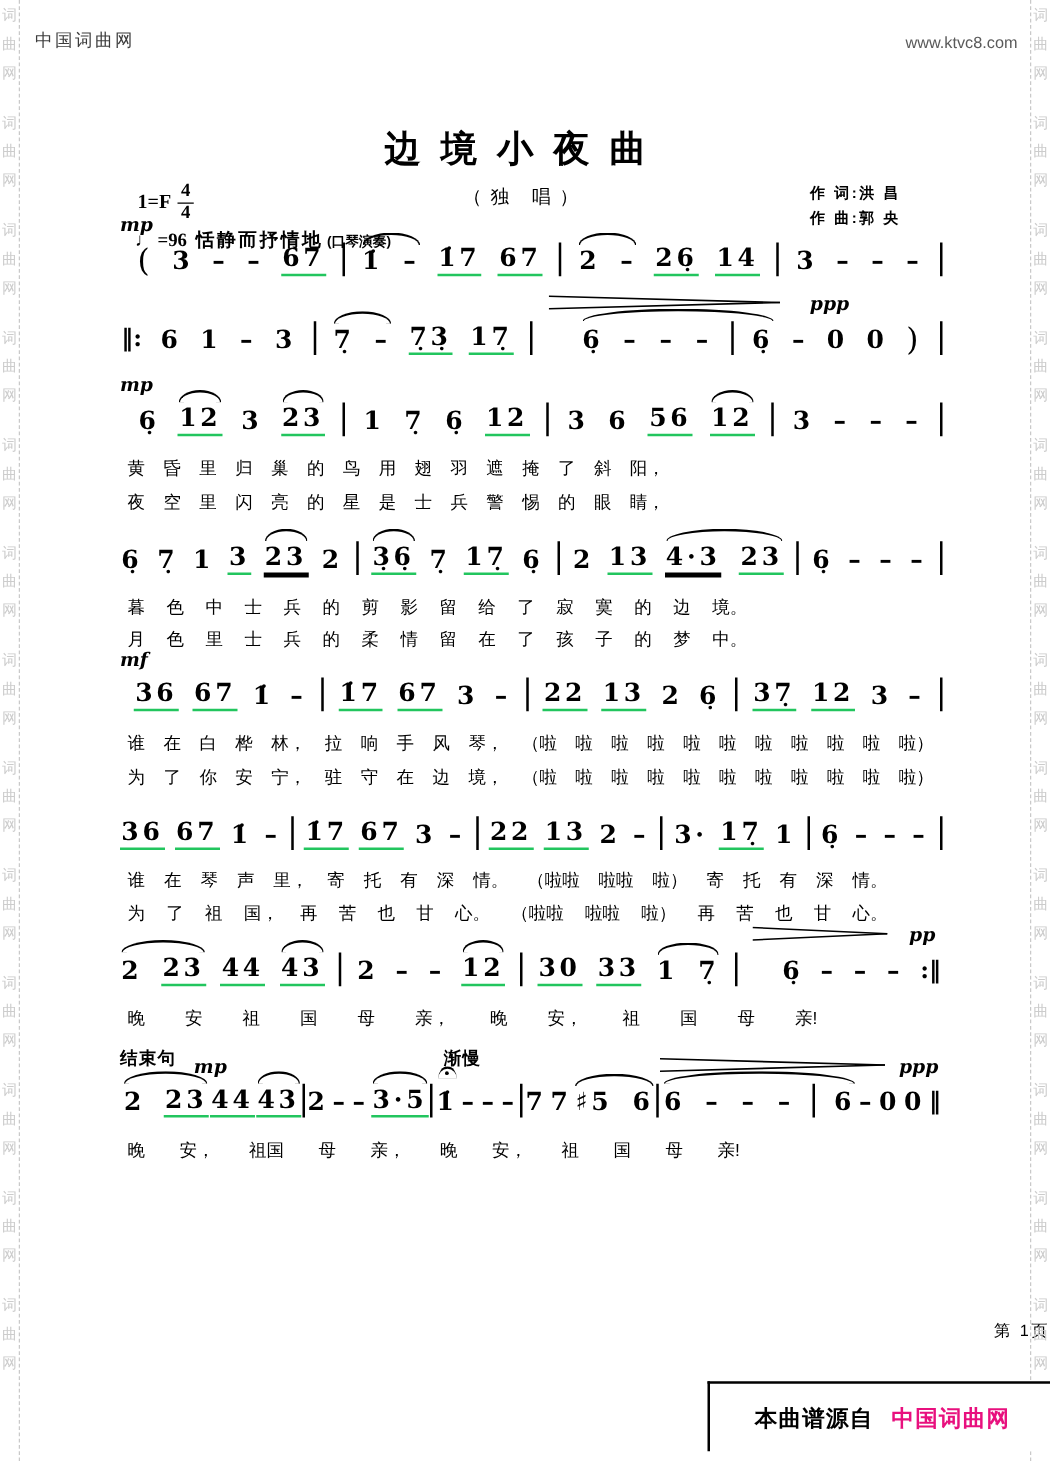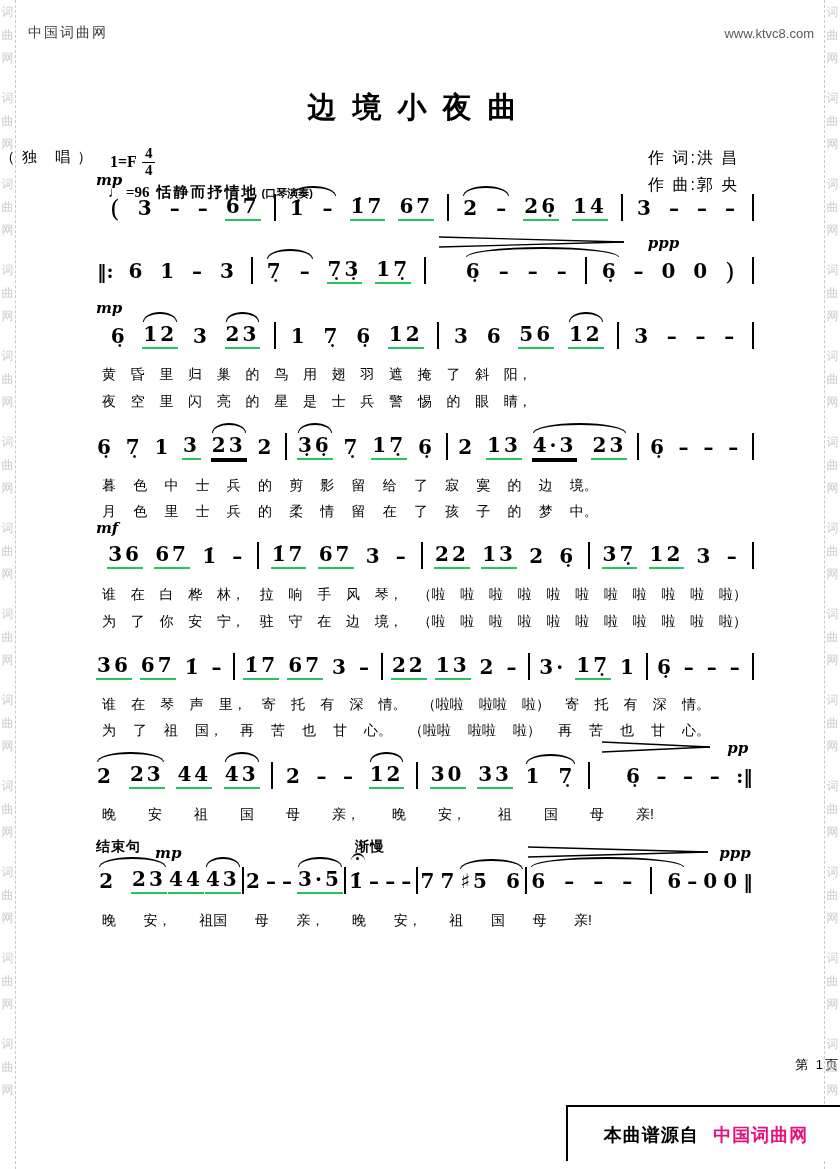--- a/index.html
+++ b/index.html
@@ -9,30 +9,30 @@
   .wm-col{position:absolute;top:0;bottom:0;width:15px;display:flex;flex-direction:column;
           align-items:center;padding-top:6px;font-size:12px;line-height:1;z-index:1;}
   .wm-left{left:0;border-right:1px dashed #c9c9c9;}
   .wm-right{right:0;border-left:1px dashed #c9c9c9;}
   .wm-col span{margin-bottom:11px;}
   .wm-gap{height:17px;flex:none;}
   
   .site-name{position:absolute;left:28px;top:24px;font-size:14px;letter-spacing:2px;color:#3c3c3c;}
   .site-url{position:absolute;right:26px;top:26px;font-size:13px;color:#5a5a5a;}
   
-  .title{position:absolute;left:0;width:100%;top:88px;text-align:center;
+  .title{position:absolute;left:0;width:100%;top:100px;text-align:center;
          font-family:"Liberation Serif",serif;font-size:29px;font-weight:bold;letter-spacing:16px;}
-  .subtitle{position:absolute;left:0;width:100%;top:148px;text-align:left;
+  .subtitle{position:absolute;left:0;width:100%;top:148px;text-align:center;
             font-size:15px;letter-spacing:7px;}
   .keybox{position:absolute;left:110px;top:146px;display:flex;align-items:center;gap:5px;
           font-family:"Liberation Serif",serif;font-weight:bold;font-size:16px;}
   .ts{display:inline-flex;flex-direction:column;align-items:center;line-height:1.05;font-size:15px;}
   .ts .n{border-bottom:1.5px solid #000;padding:0 3px;}
   .ts .d{padding:0 3px;}
-  .credits{position:absolute;left:648px;top:144px;font-size:16px;line-height:1.7;letter-spacing:2px;}
+  .credits{position:absolute;left:648px;top:144px;font-size:12px;line-height:1.7;letter-spacing:2px;font-weight:bold;}
   .tempo{position:absolute;left:108px;top:183px;display:flex;align-items:baseline;gap:3px;}
   .tempo .glyph{font-size:15px;font-weight:bold;}
   .tempo .bpm{font-family:"Liberation Serif",serif;font-weight:bold;font-size:15px;}
   .tempo .expr{font-weight:bold;font-size:15px;letter-spacing:2px;margin-left:4px;}
   .tempo .ann{font-size:11px;font-weight:bold;text-align:center;}
   
   .music-line{position:absolute;display:flex;justify-content:space-between;align-items:flex-end;height:30px;z-index:2;}
   .note{font-family:"DejaVu Serif",serif;font-weight:bold;font-size:20px;line-height:25px;
         position:relative;letter-spacing:3px;padding:0 1px;white-space:nowrap;}
   .u1{border-bottom:2px solid #22c55e;}

